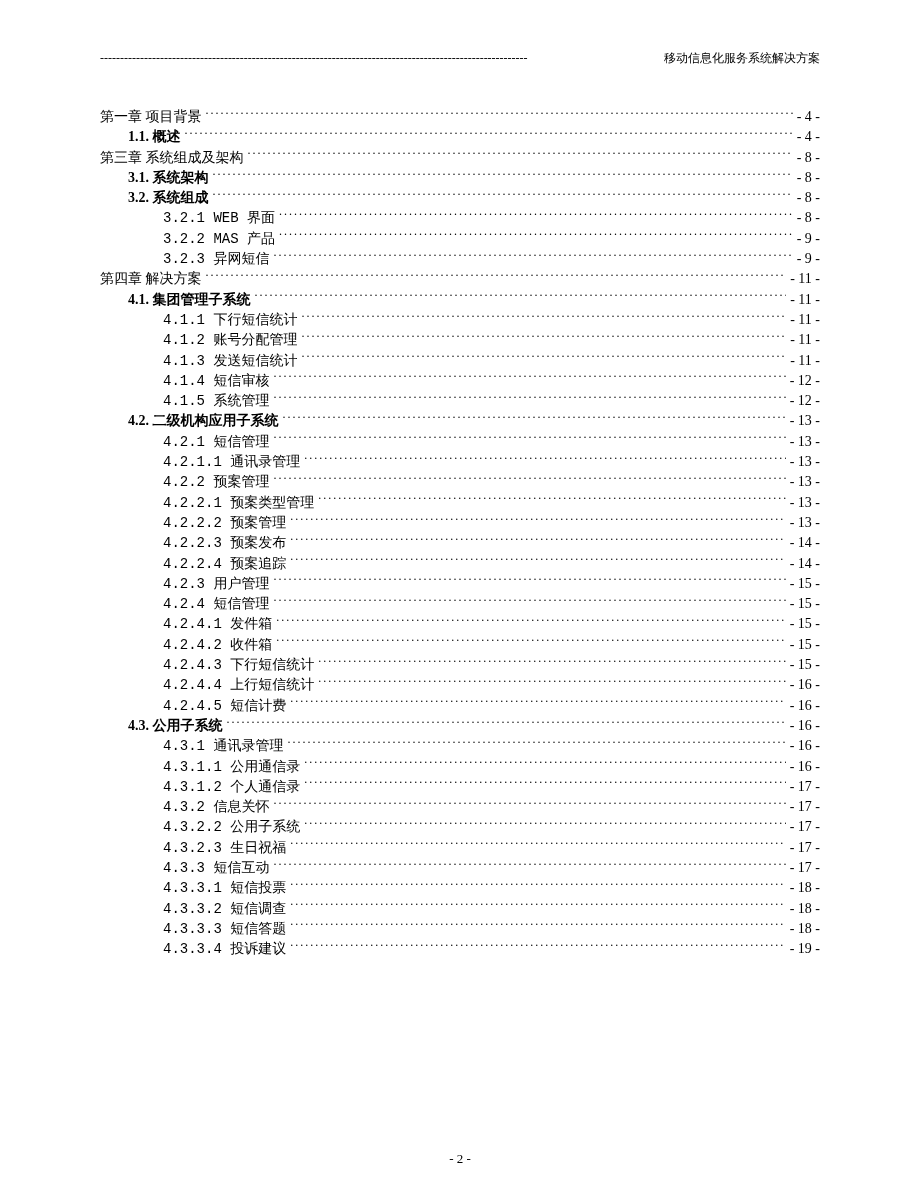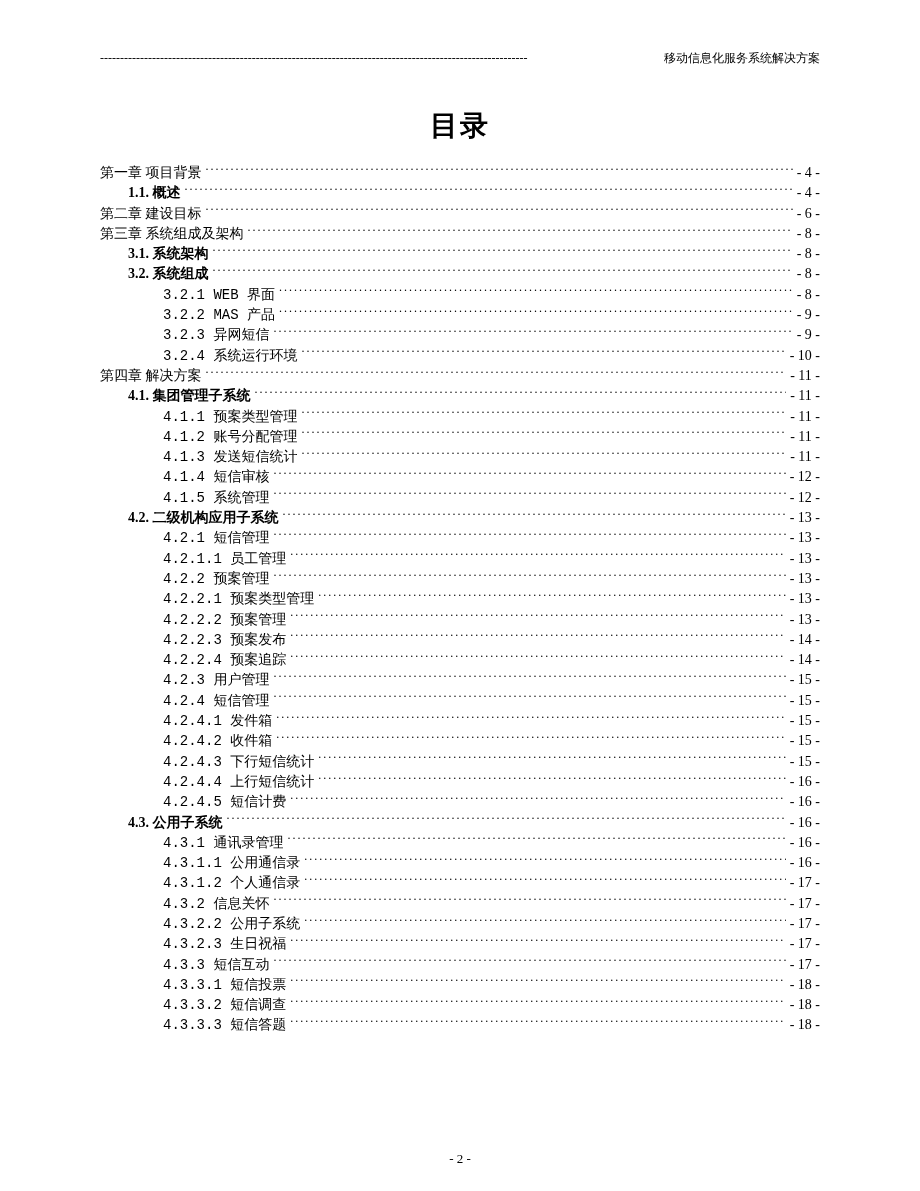--- a/index.html
+++ b/index.html
@@ -99,39 +99,33 @@
 </head>
 <body>
 
 <div class="page">
 
   <div class="header-line">
     <span class="header-dashes">-----------------------------------------------------------------------------------------------------------</span>
     <span class="header-text">移动信息化服务系统解决方案</span>
   </div>
 
-  <h1 class="title">目录</h1>
 
   <div class="toc" id="toc">
       <div class="toc-row indent-0">
         <span class="toc-label serif-bold">第一章  项目背景</span>
         <span class="toc-dots"></span>
         <span class="toc-page">- 4 -</span>
       </div>
       <div class="toc-row indent-1">
         <span class="toc-label section-bold">1.1.  概述</span>
         <span class="toc-dots"></span>
         <span class="toc-page">- 4 -</span>
       </div>
       <div class="toc-row indent-0">
-        <span class="toc-label serif-bold">第二章  建设目标</span>
-        <span class="toc-dots"></span>
-        <span class="toc-page">- 6 -</span>
-      </div>
-      <div class="toc-row indent-0">
         <span class="toc-label serif-bold">第三章  系统组成及架构</span>
         <span class="toc-dots"></span>
         <span class="toc-page">- 8 -</span>
       </div>
       <div class="toc-row indent-1">
         <span class="toc-label section-bold">3.1.  系统架构</span>
         <span class="toc-dots"></span>
         <span class="toc-page">- 8 -</span>
       </div>
       <div class="toc-row indent-1">
@@ -146,38 +140,33 @@
       </div>
       <div class="toc-row indent-2">
         <span class="toc-label num-mono">3.2.2 MAS 产品</span>
         <span class="toc-dots"></span>
         <span class="toc-page">- 9 -</span>
       </div>
       <div class="toc-row indent-2">
         <span class="toc-label num-mono">3.2.3 异网短信</span>
         <span class="toc-dots"></span>
         <span class="toc-page">- 9 -</span>
-      </div>
-      <div class="toc-row indent-2">
-        <span class="toc-label num-mono">3.2.4 系统运行环境</span>
-        <span class="toc-dots"></span>
-        <span class="toc-page">- 10 -</span>
       </div>
       <div class="toc-row indent-0">
         <span class="toc-label serif-bold">第四章  解决方案</span>
         <span class="toc-dots"></span>
         <span class="toc-page">- 11 -</span>
       </div>
       <div class="toc-row indent-1">
         <span class="toc-label section-bold">4.1.  集团管理子系统</span>
         <span class="toc-dots"></span>
         <span class="toc-page">- 11 -</span>
       </div>
       <div class="toc-row indent-2">
-        <span class="toc-label num-mono">4.1.1 预案类型管理</span>
+        <span class="toc-label num-mono">4.1.1 下行短信统计</span>
         <span class="toc-dots"></span>
         <span class="toc-page">- 11 -</span>
       </div>
       <div class="toc-row indent-2">
         <span class="toc-label num-mono">4.1.2 账号分配管理</span>
         <span class="toc-dots"></span>
         <span class="toc-page">- 11 -</span>
       </div>
       <div class="toc-row indent-2">
         <span class="toc-label num-mono">4.1.3 发送短信统计</span>
@@ -198,21 +187,21 @@
         <span class="toc-label section-bold">4.2.  二级机构应用子系统</span>
         <span class="toc-dots"></span>
         <span class="toc-page">- 13 -</span>
       </div>
       <div class="toc-row indent-2">
         <span class="toc-label num-mono">4.2.1 短信管理</span>
         <span class="toc-dots"></span>
         <span class="toc-page">- 13 -</span>
       </div>
       <div class="toc-row indent-2">
-        <span class="toc-label num-mono">4.2.1.1 员工管理</span>
+        <span class="toc-label num-mono">4.2.1.1 通讯录管理</span>
         <span class="toc-dots"></span>
         <span class="toc-page">- 13 -</span>
       </div>
       <div class="toc-row indent-2">
         <span class="toc-label num-mono">4.2.2 预案管理</span>
         <span class="toc-dots"></span>
         <span class="toc-page">- 13 -</span>
       </div>
       <div class="toc-row indent-2">
         <span class="toc-label num-mono">4.2.2.1 预案类型管理</span>
@@ -316,17 +305,22 @@
       </div>
       <div class="toc-row indent-2">
         <span class="toc-label num-mono">4.3.3.2 短信调查</span>
         <span class="toc-dots"></span>
         <span class="toc-page">- 18 -</span>
       </div>
       <div class="toc-row indent-2">
         <span class="toc-label num-mono">4.3.3.3 短信答题</span>
         <span class="toc-dots"></span>
         <span class="toc-page">- 18 -</span>
+      </div>
+      <div class="toc-row indent-2">
+        <span class="toc-label num-mono">4.3.3.4 投诉建议</span>
+        <span class="toc-dots"></span>
+        <span class="toc-page">- 19 -</span>
       </div>
     </div>
 
   <div class="footer">- 2 -</div>
 </div>
 
 </body></html>

